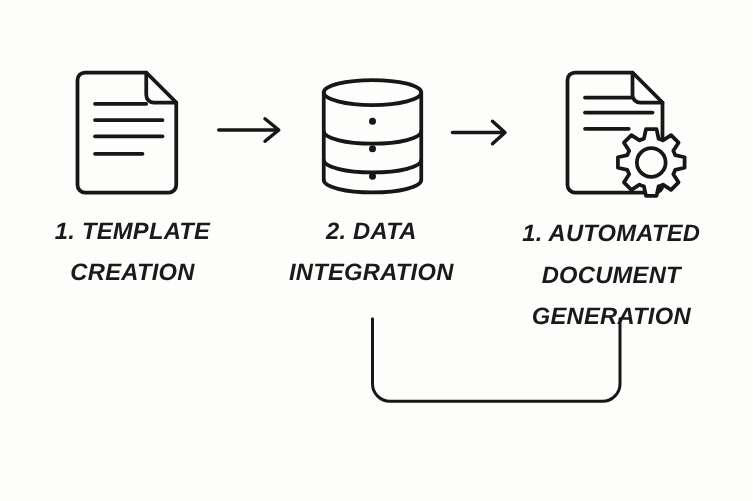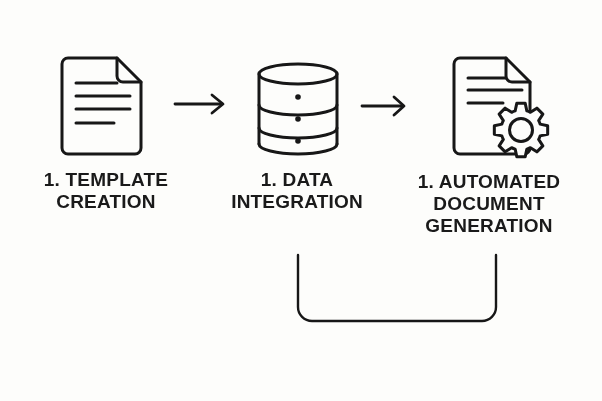--- a/index.html
+++ b/index.html
@@ -28,24 +28,25 @@
   .fill-bg { fill: var(--bg, #fdfdfb); }
   .dot {
     fill: var(--line, #171717);
     stroke: none;
   }
   .label {
     position: absolute;
     text-align: center;
     font-weight: bold;
     font-size: 19px;
-    line-height: 22px;
+    line-height: 33px;
     letter-spacing: 0.2px;
     color: var(--text, #1a1a1a);
     white-space: pre-line;
+    font-style: italic;
   }
 </style>
 </head>
 <body>
 
 <div class="canvas">
 
   <svg class="abs" style="left:58px; top:54px;" width="88" height="104" viewBox="0 0 88 104">
     <path class="ink" d="M59 4 L83 28 V94 A6 6 0 0 1 77 100 H10 A6 6 0 0 1 4 94 V10 A6 6 0 0 1 10 4 Z"></path>
     <path class="ink" d="M59 4 V22 A6 6 0 0 0 65 28 H83"></path>
@@ -92,21 +93,21 @@
         A20 20 0 0 1 -17.66 -9.39 L-21.84 -15.87 L-15.87 -21.84 L-9.39 -17.66
         A20 20 0 0 1 -5.85 -19.13 L-4.22 -26.67 L4.22 -26.67 L5.85 -19.13
         A20 20 0 0 1 9.39 -17.66 L15.87 -21.84 L21.84 -15.87 L17.66 -9.39
         A20 20 0 0 1 19.13 -5.85 Z"></path>
       <circle class="ink fill-bg" cx="0" cy="0" r="11.5"></circle>
     </g>
   </svg>
 
   <div class="label" style="left:6px; top:169px; width:200px;">1. TEMPLATE
 CREATION</div>
-  <div class="label" style="left:197px; top:169px; width:200px;">1. DATA
+  <div class="label" style="left:197px; top:169px; width:200px;">2. DATA
 INTEGRATION</div>
   <div class="label" style="left:389px; top:171px; width:200px;">1. AUTOMATED
 DOCUMENT
 GENERATION</div>
 
   <svg class="abs" style="left:290px; top:248px;" width="216" height="82" viewBox="0 0 216 82">
     <path class="ink thin" d="M8 7 V59 A14 14 0 0 0 22 73 H192 A14 14 0 0 0 206 59 V7"></path>
   </svg>
 
 </div>

